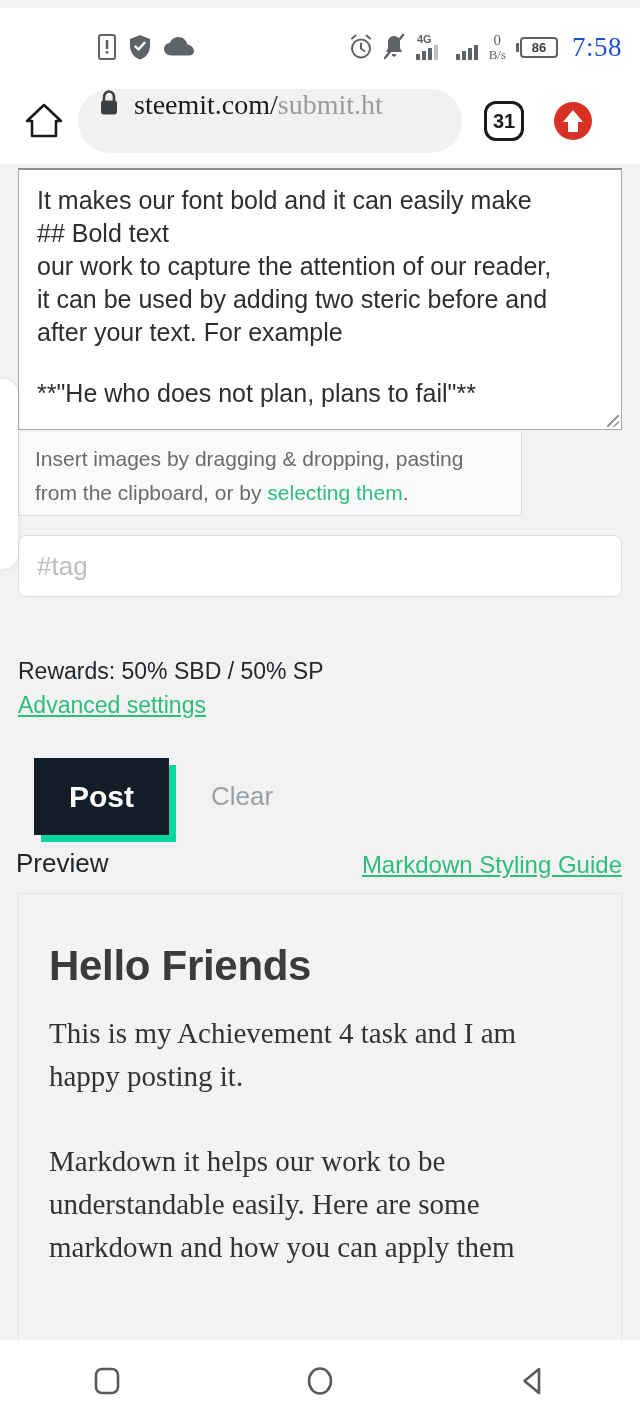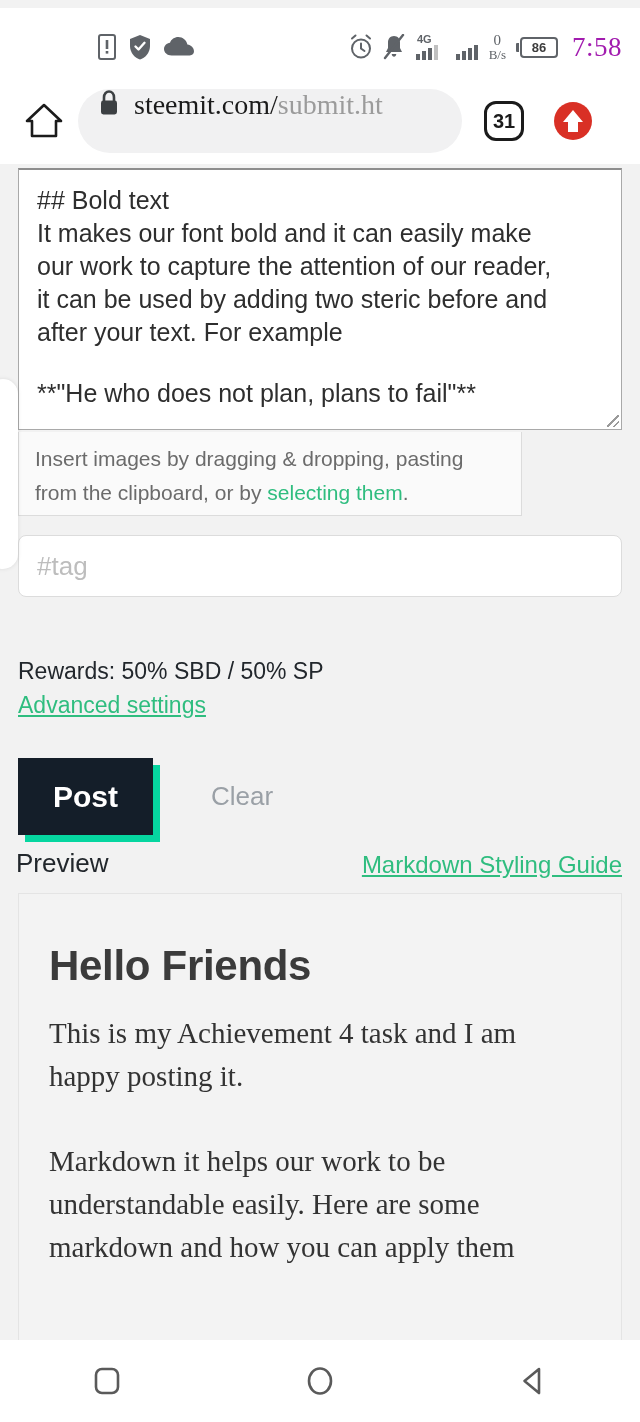--- a/index.html
+++ b/index.html
@@ -13,21 +13,21 @@
 
   
   .statusbar {
     position: absolute; left: 0; top: 8px; width: 640px; height: 78px;
     background: #ffffff;
     display: flex; align-items: center;
   }
   .sb-left { display: flex; align-items: center; gap: 12px; margin-left: 98px; }
   .sb-right { display: flex; align-items: center; gap: 10px; position: absolute; right: 18px; }
   .sb-icon { display: inline-flex; align-items: center; justify-content: center; color: #5f6368; }
-  .sb-time { font-size: 27px; color: #a21caf; font-family: "Liberation Serif", serif; letter-spacing: .5px; margin-left: 4px; }
+  .sb-time { font-size: 27px; color: #1d4ed8; font-family: "Liberation Serif", serif; letter-spacing: .5px; margin-left: 4px; }
   .datarate { display: flex; flex-direction: column; align-items: center; justify-content: center;
               font-family: "Liberation Serif", serif; color: #5f6368; line-height: 1; }
   .datarate .num { font-size: 15px; }
   .datarate .unit { font-size: 13px; }
   .batt { display: flex; align-items: center; }
   .batt .shell { width: 38px; height: 21px; border: 2px solid #5f6368; border-radius: 4px;
                  display: flex; align-items: center; justify-content: center; }
   .batt .nub { width: 3px; height: 9px; background: #5f6368; border-radius: 1px 0 0 1px; margin-right: 1px;}
   .batt .pct { font-size: 13px; color: #3c3c3c; font-family: "Liberation Sans", sans-serif; font-weight: bold; }
 
@@ -82,21 +82,21 @@
   .taginput {
     position: absolute; left: 18px; top: 371px; width: 604px; height: 62px;
     background: #ffffff; border: 1px solid #dcdcdc; border-radius: 8px;
     display: flex; align-items: center; padding: 0 18px;
     font-size: 26px; color: #bdbdbd; font-family: Liberation Sans, sans-serif;
   }
 
   .rewards { position: absolute; left: 18px; top: 494px; font-size: 23px; color: #22272c; }
   .advanced { position: absolute; left: 18px; top: 528px; font-size: 23px; color: #2fbd7f; }
 
-  .post-wrap { position: absolute; left: 18px; top: 594px; width: 142px; height: 84px; }
+  .post-wrap { position: absolute; left: 34px; top: 594px; width: 142px; height: 84px; }
   .post-shadow { position: absolute; left: 7px; top: 7px; width: 135px; height: 77px; background: #06d6a0; }
   .post-btn {
     position: absolute; left: 0; top: 0; width: 135px; height: 77px;
     background: #141e29; color: #ffffff; font-size: 30px; font-weight: bold;
     display: flex; align-items: center; justify-content: center;
   }
   .clear-btn { position: absolute; left: 211px; top: 617px; font-size: 26px; color: #9aa0a6; }
 
   .preview-label { position: absolute; left: 16px; top: 684px; font-size: 26px; color: #22272c; }
   .md-guide { position: absolute; right: 18px; top: 687px; font-size: 24px; color: #2fbd7f; }
@@ -225,22 +225,22 @@
           <circle cx="23" cy="23" r="19" fill="#d93025"></circle>
           <path d="M23 12 L33 24 H28 V34 H18 V24 H13 Z" fill="#ffffff"></path>
         </svg>
     </div>
   </div>
 
   <div class="page">
 
     <div class="editor-wrap">
       <div class="editor">
+        <p>It makes our font bold and it can easily make</p>
         <p>## Bold text</p>
-        <p>It makes our font bold and it can easily make</p>
         <p>our work to capture the attention of our reader,</p>
         <p>it can be used by adding two steric before and</p>
         <p>after your text. For example</p>
         <div class="blank"></div>
         <p>**"He who does not plan, plans to fail"**</p>
         <span class="resize-handle"></span>
       </div>
     </div>
 
     <div class="dropzone">

